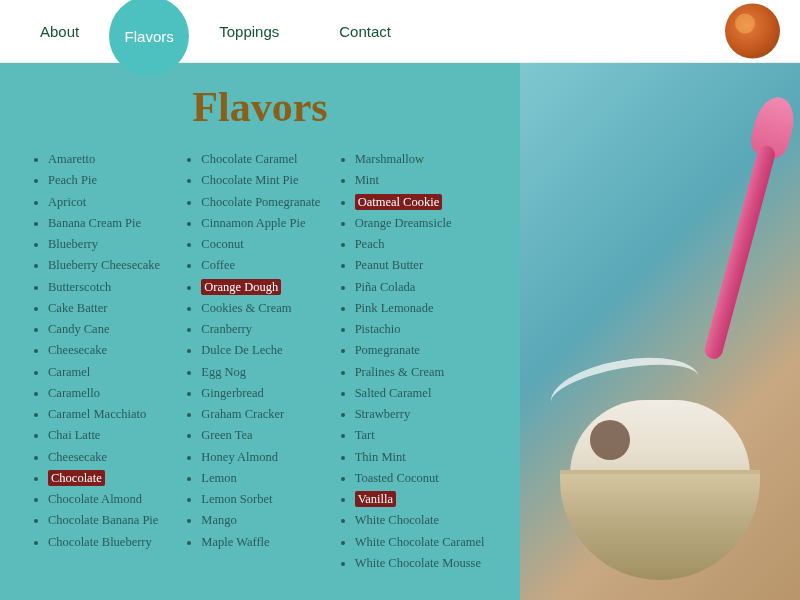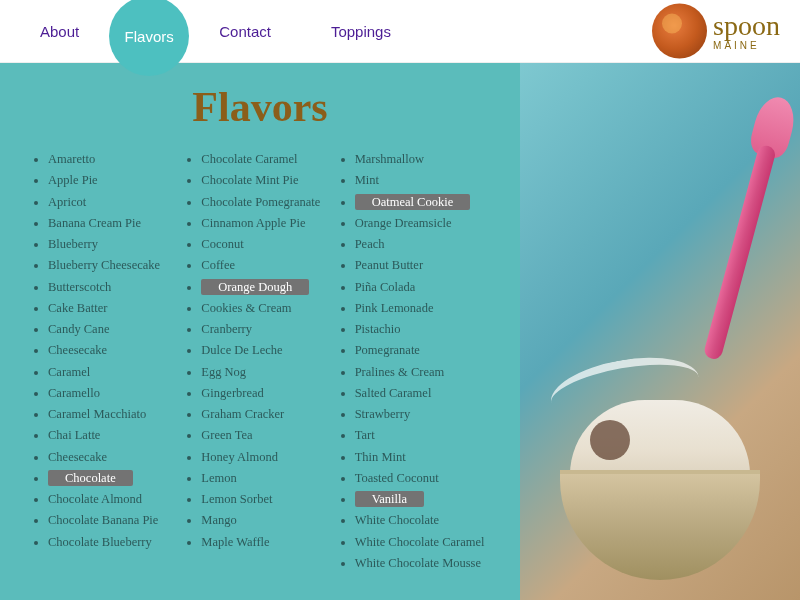--- a/index.html
+++ b/index.html
@@ -16,21 +16,21 @@
     }
     .nav-items {
       display: flex;
       align-items: center;
       flex: 1;
       padding-left: 10px;
     }
     .nav-item {
       padding: 0 30px;
       font-size: 15px;
-      color: #4c1d95;
+      color: #14532d;
       cursor: pointer;
       height: 52px;
       display: flex;
       align-items: center;
     }
     .nav-item.active {
       background: #4dc0c0;
       color: #fff;
       border-radius: 50%;
       width: 80px;
@@ -116,23 +116,23 @@
       font-family: Liberation Serif, serif;
     }
 
     .flavor-col ul li {
       font-size: 12.5px;
       color: #2c5a5a;
       line-height: 1.7;
     }
 
     .highlighted {
-      background: #737373;
+      background: #7f1d1d;
       color: #fff;
-      padding: 1px 17px;
+      padding: 1px 3px;
       border-radius: 2px;
     }
 
     
     .right-panel {
       flex: 1;
       background: #6bb8c4;
       position: relative;
       overflow: hidden;
     }
@@ -234,44 +234,40 @@
 
 <nav class="nav">
   <div class="nav-items">
     <div class="nav-item">
       <span>About</span>
     </div>
     <div class="nav-item active">
       <span>Flavors</span>
     </div>
     <div class="nav-item">
+      <span>Toppings</span>
+    </div>
+    <div class="nav-item">
       <span>Contact</span>
-    </div>
-    <div class="nav-item">
-      <span>Toppings</span>
     </div>
   </div>
   <div class="nav-logo">
     <div class="logo-icon"></div>
-    <div>
-      <div class="nav-logo-text">spoon</div>
-      <div class="nav-logo-sub">MAINE</div>
-    </div>
   </div>
 </nav>
 
 <div class="main">
 
   <div class="left-panel">
     <h1 class="page-title">Flavors</h1>
     <div class="flavors-grid" id="flavors-grid">
     <div class="flavor-col">
           <ul>
             <li>Amaretto</li>
-            <li>Apple Pie</li>
+            <li>Peach Pie</li>
             <li>Apricot</li>
             <li>Banana Cream Pie</li>
             <li>Blueberry</li>
             <li>Blueberry Cheesecake</li>
             <li>Butterscotch</li>
             <li>Cake Batter</li>
             <li>Candy Cane</li>
             <li>Cheesecake</li>
             <li>Caramel</li>
             <li>Caramello</li>

